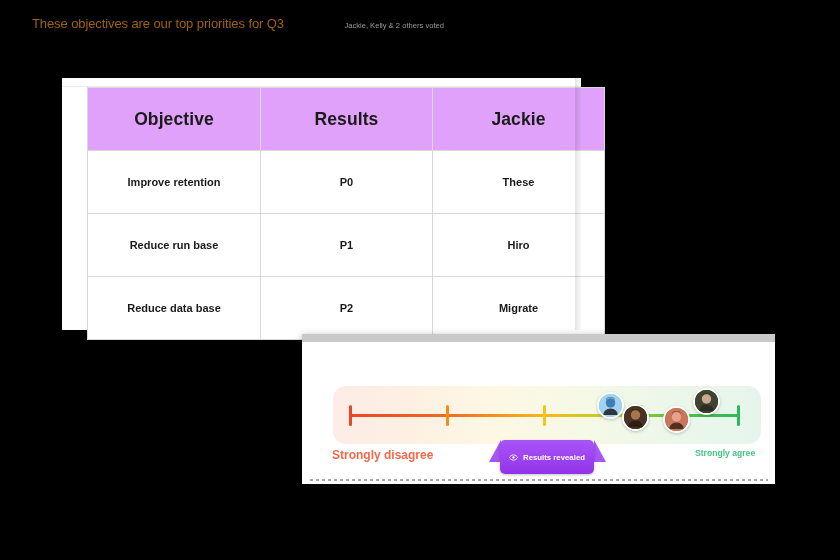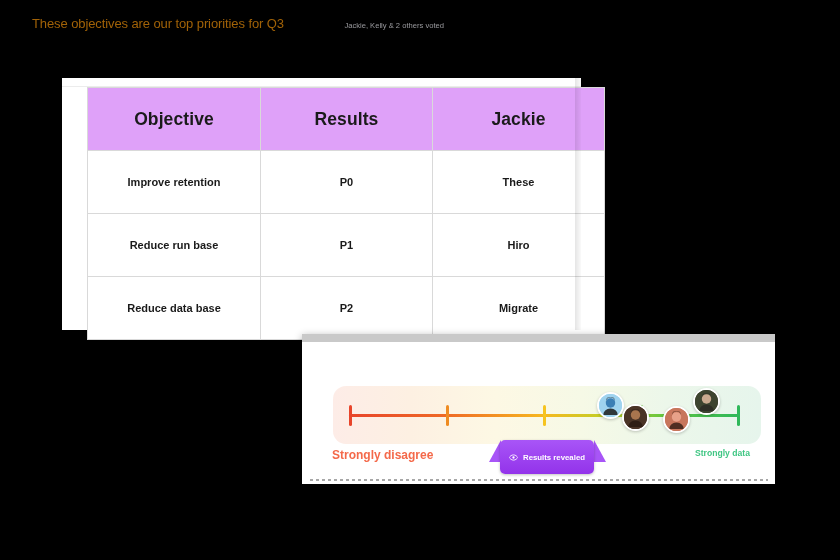--- a/index.html
+++ b/index.html
@@ -334,21 +334,21 @@
   <div class="avatar" style="left: 693px; top: 388px; background: rgb(62, 68, 48);">
       <svg viewBox="0 0 40 40" class="face">
         <rect width="40" height="40" fill="#3e4430"></rect>
         <circle cx="20" cy="15.5" r="8.2" fill="#cba98f"></circle>
         <path d="M12 13.5a8 8 0 0 1 16 0c0-6-3.4-8.4-8-8.4S12 7.5 12 13.5z" fill="#2d2a24"></path>
         <path d="M20 25c7.6 0 12.5 5.2 12.5 11.5H7.5C7.5 30.2 12.4 25 20 25z" fill="#2d2a24" opacity="0.85"></path>
       </svg>
     </div>
 
   <div id="label-disagree">Strongly disagree</div>
-  <div id="label-agree">Strongly data</div>
+  <div id="label-agree">Strongly agree</div>
 
   <div id="pill-flare-l"></div>
   <div id="pill-flare-r"></div>
   <div id="results-pill">
     <svg id="eye-icon" viewBox="0 0 24 24">
       <path d="M12 5C6.5 5 2.2 9.1 1 12c1.2 2.9 5.5 7 11 7s9.8-4.1 11-7c-1.2-2.9-5.5-7-11-7z" fill="none" stroke="#ffffff" stroke-width="2.2"></path>
       <circle cx="12" cy="12" r="3.1" fill="#ffffff"></circle>
     </svg>
     <span id="results-pill-label">Results revealed</span>
   </div>

